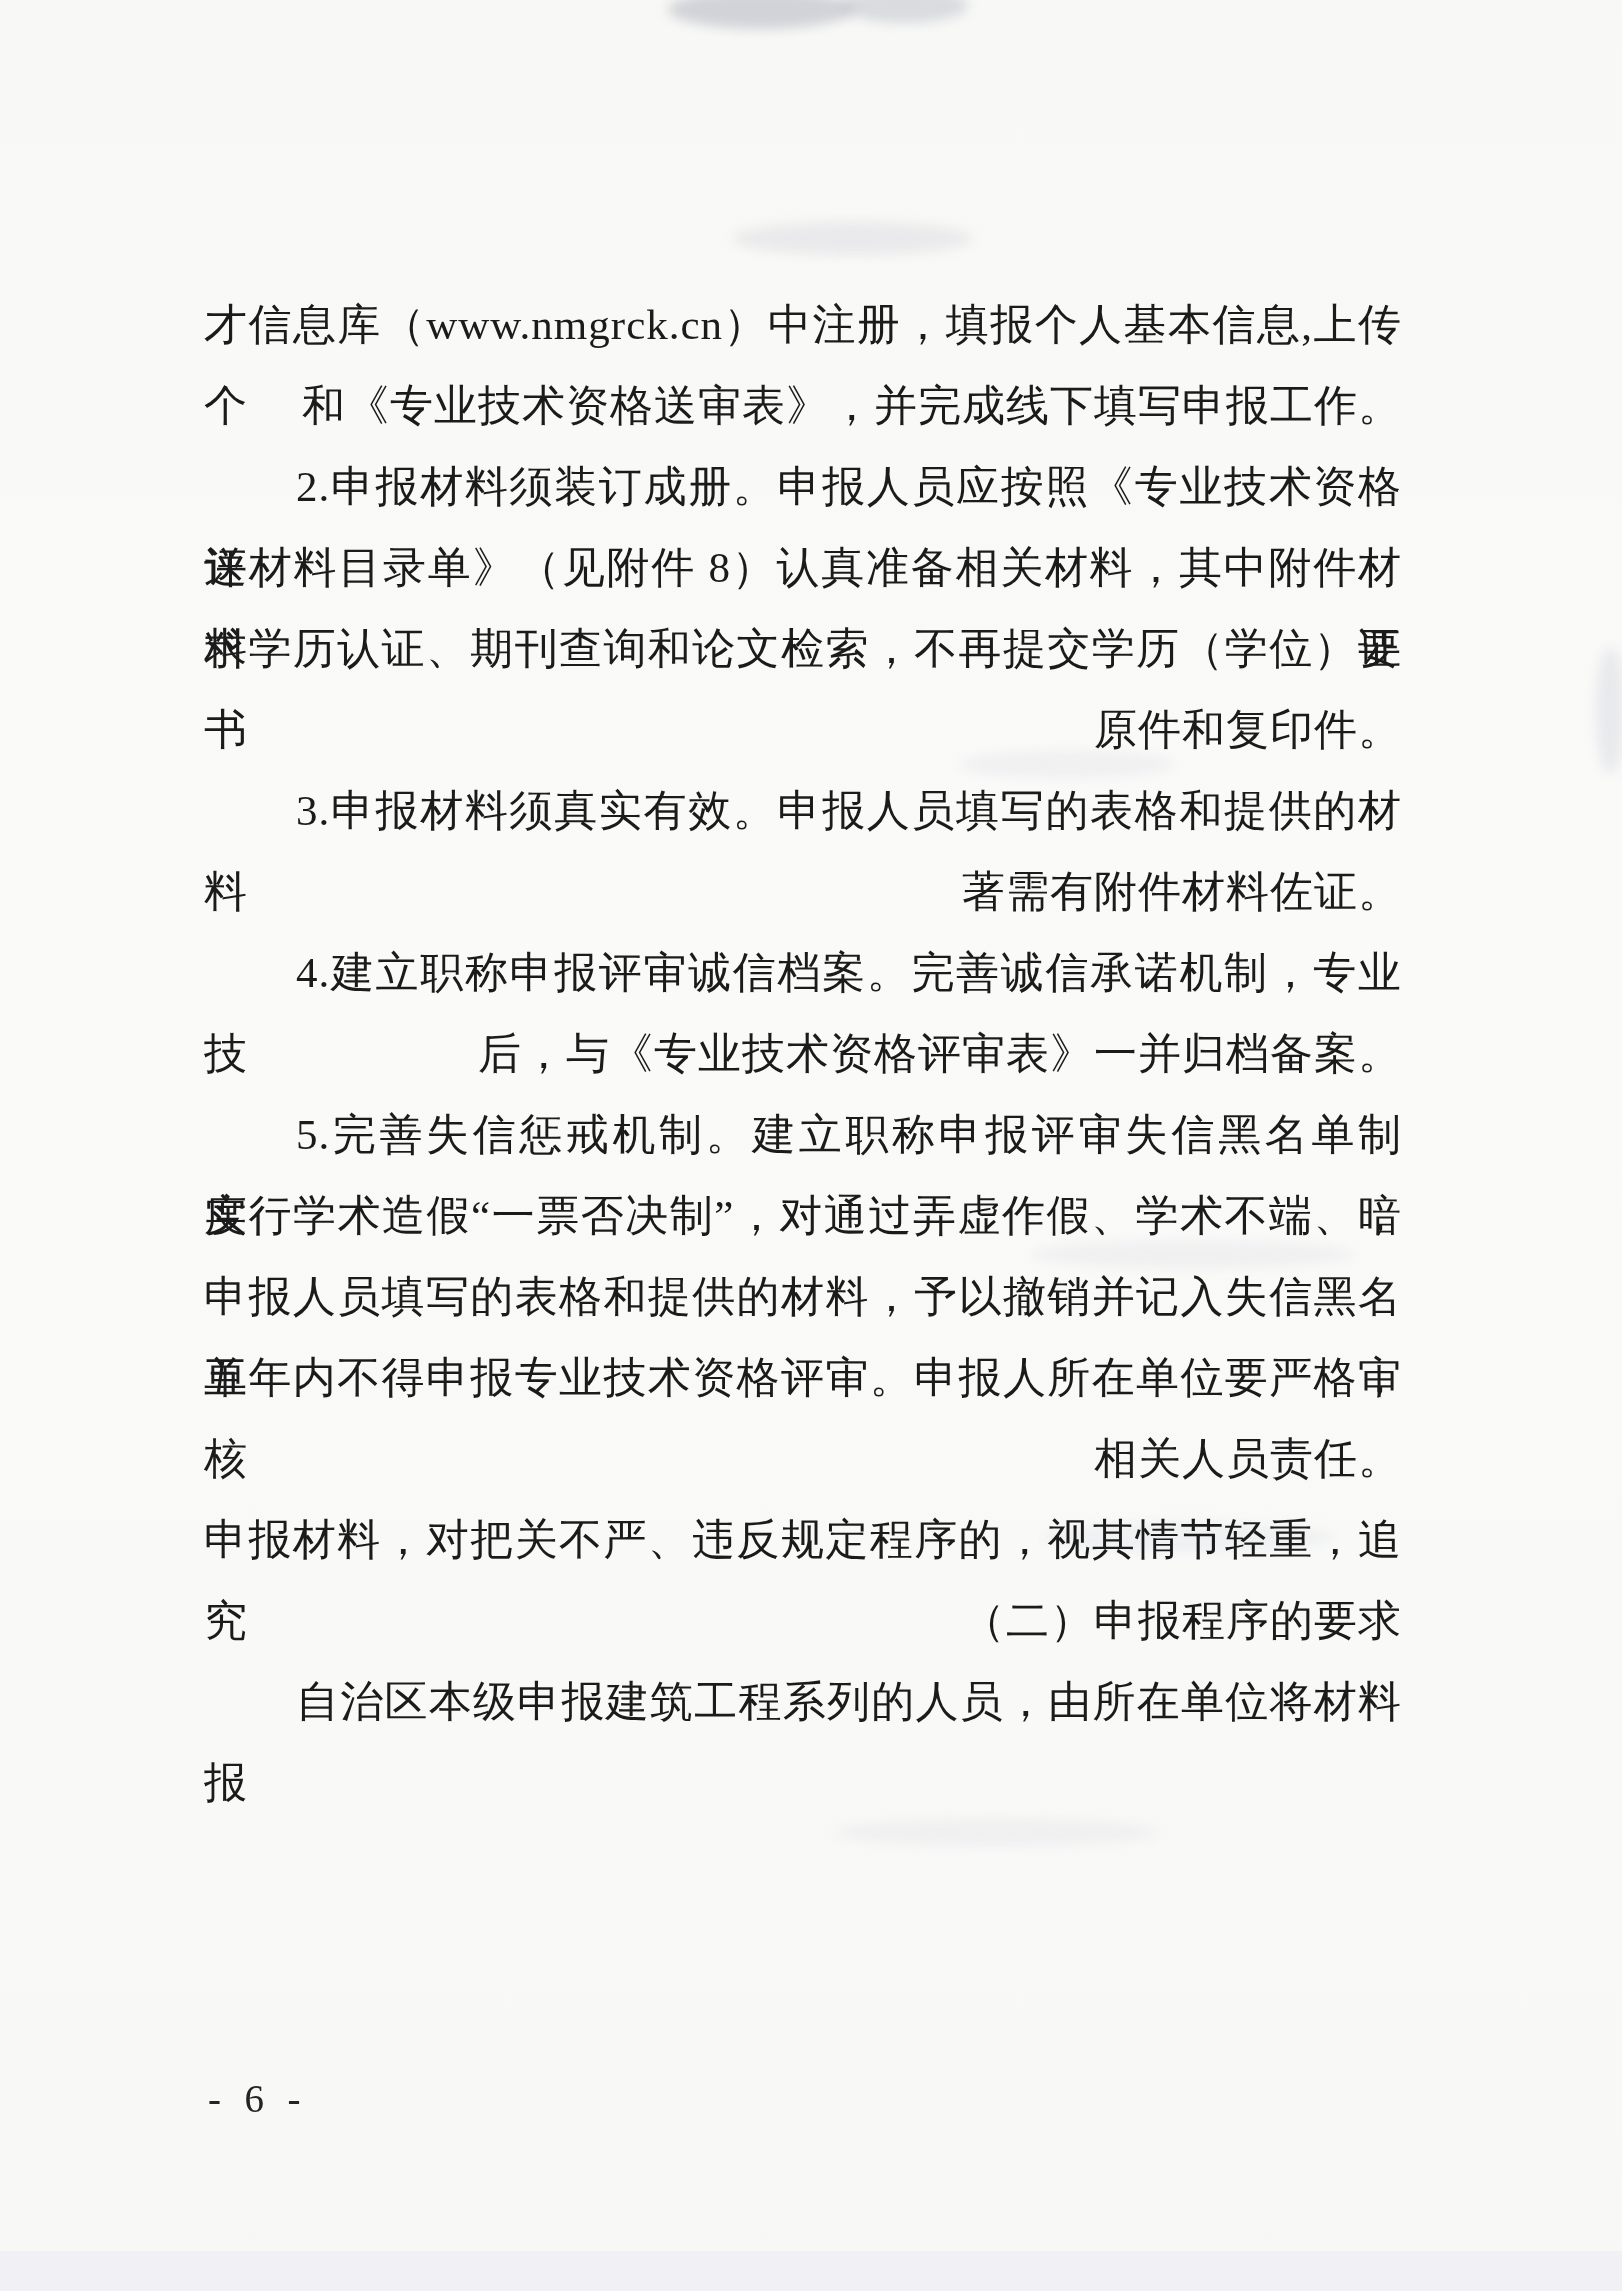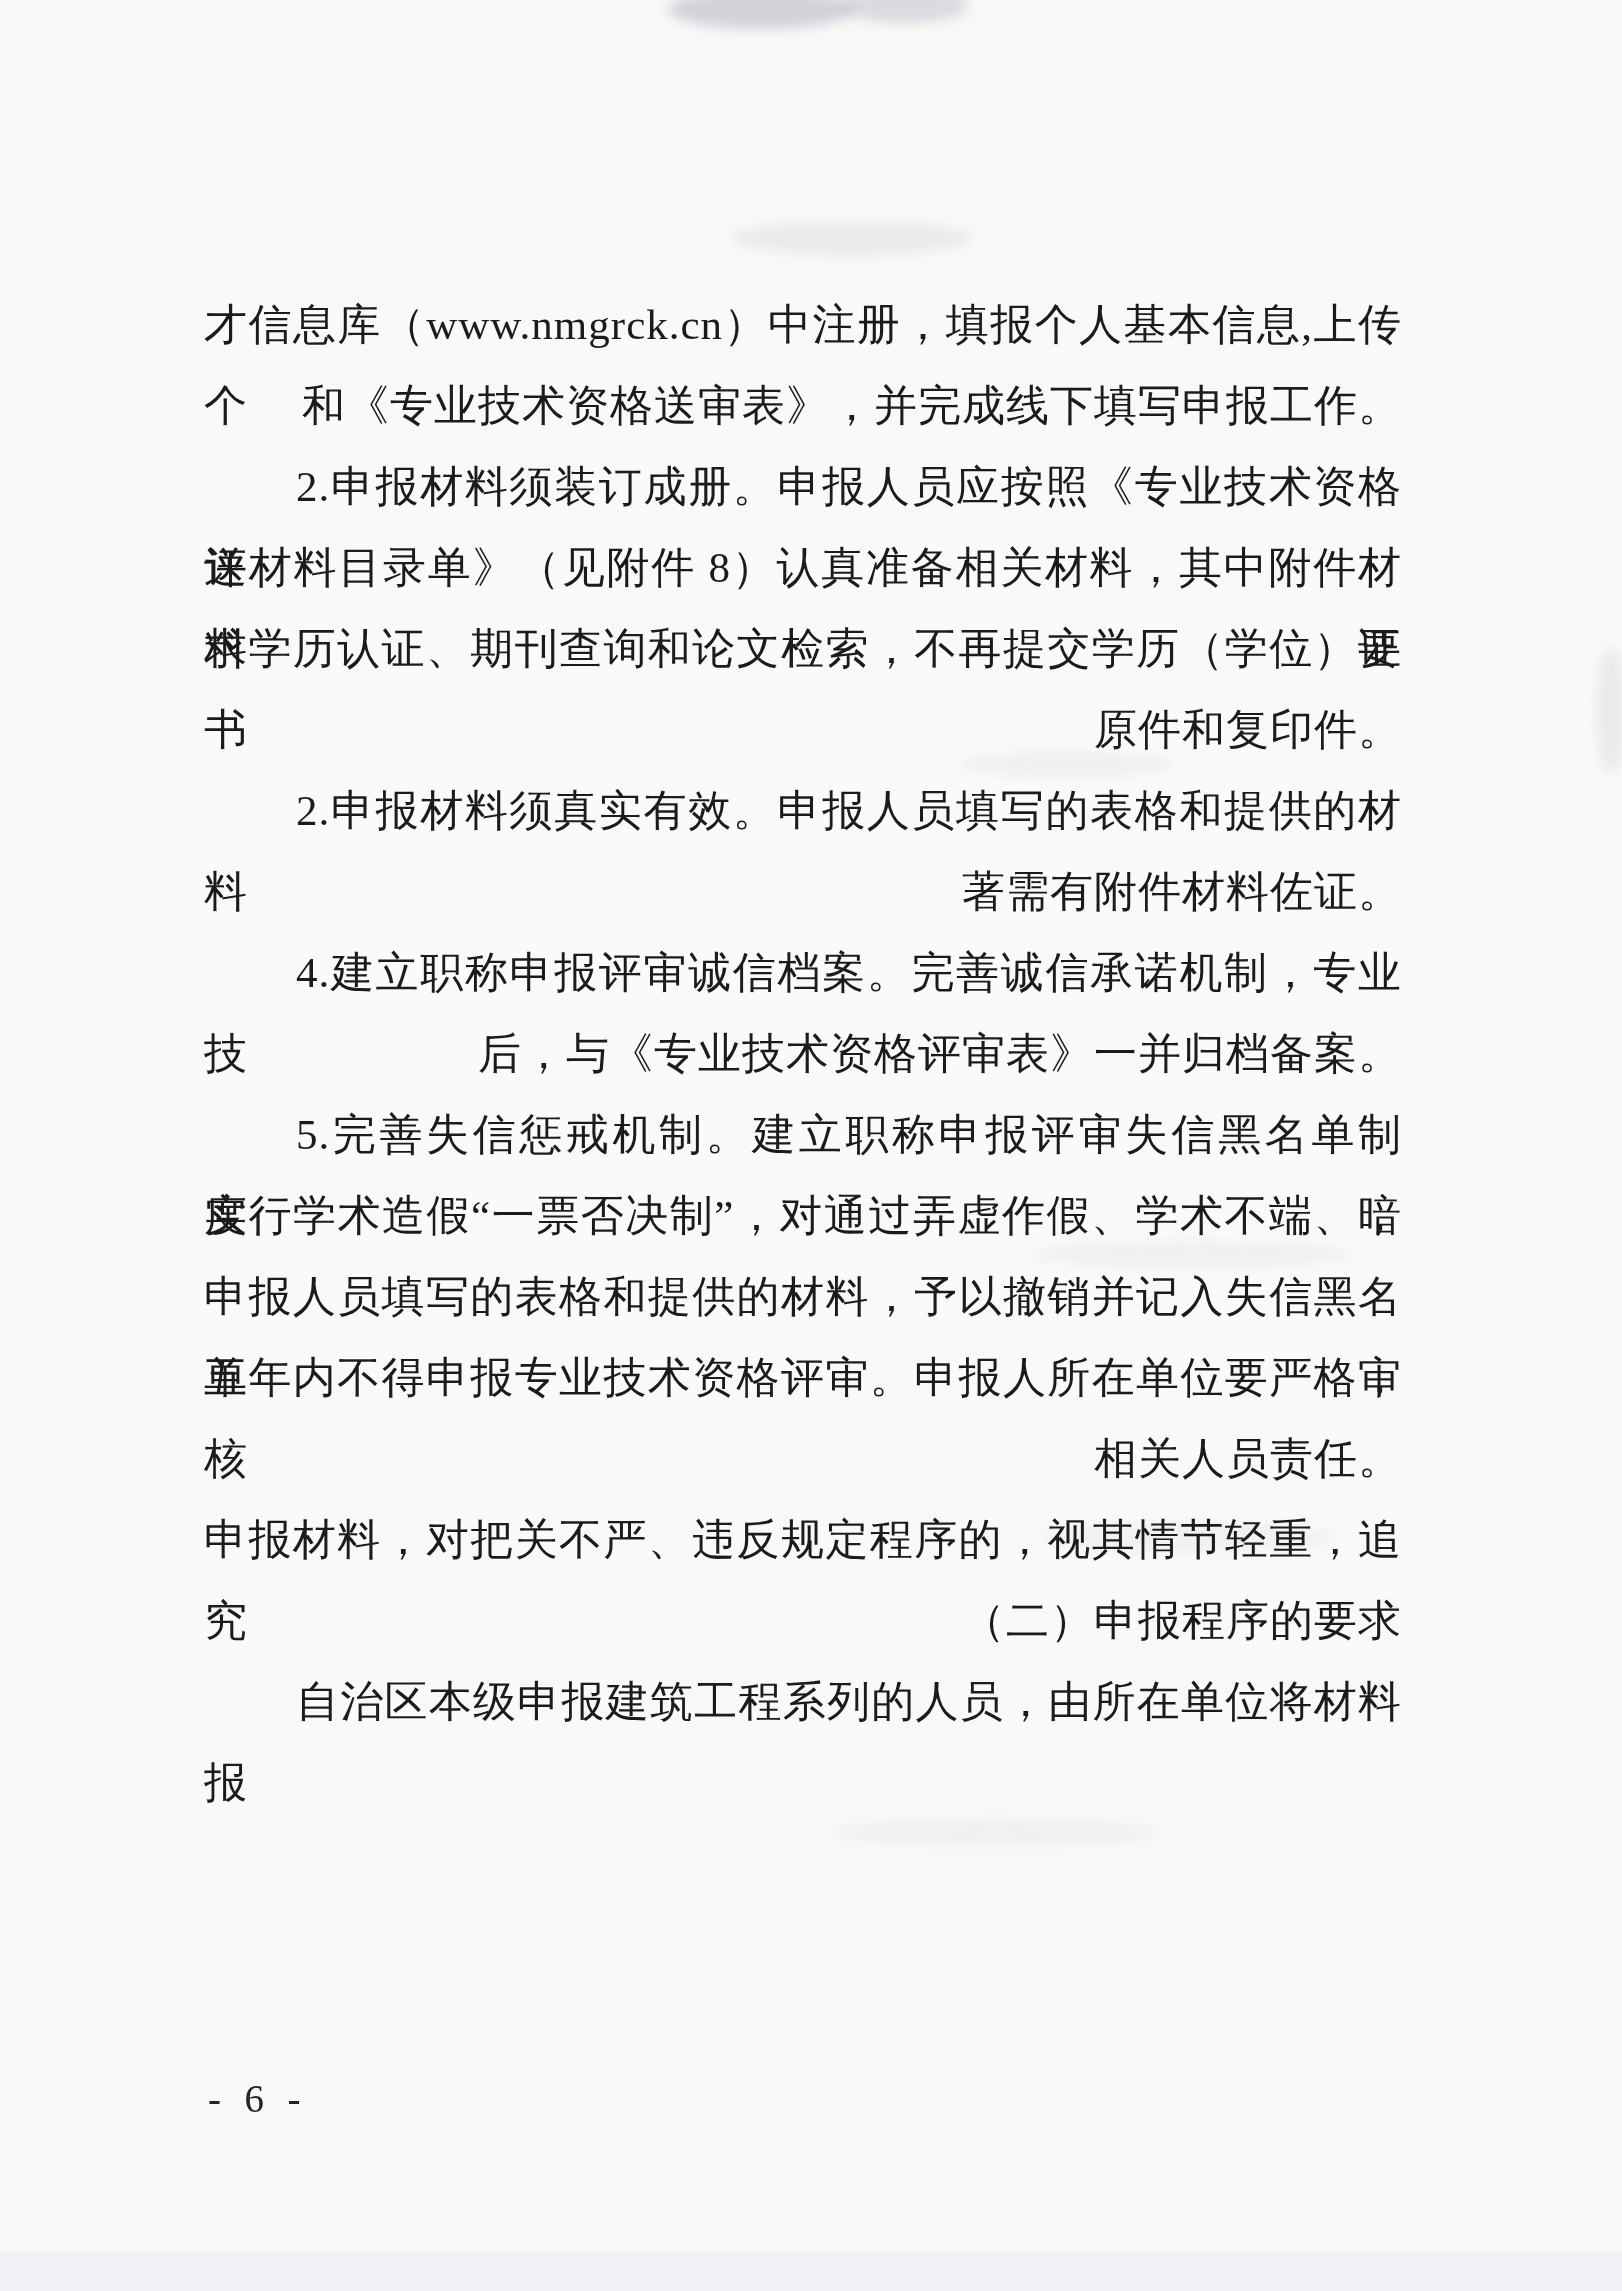--- a/index.html
+++ b/index.html
@@ -78,21 +78,21 @@
   <div class="smudge s6"></div>
   <div class="smudge s7"></div>
 
   <div class="text-block">
     <div class="line justify">才信息库（www.nmgrck.cn）中注册，填报个人基本信息,上传个</div>
     <div class="line">和《专业技术资格送审表》，并完成线下填写申报工作。</div>
     <div class="line justify indent">2.申报材料须装订成册。申报人员应按照《专业技术资格送</div>
     <div class="line justify">评材料目录单》（见附件 8）认真准备相关材料，其中附件材料要</div>
     <div class="line justify">求学历认证、期刊查询和论文检索，不再提交学历（学位）证书</div>
     <div class="line">原件和复印件。</div>
-    <div class="line justify indent">2.申报材料须真实有效。申报人员填写的表格和提供的材料</div>
+    <div class="line justify indent">3.申报材料须真实有效。申报人员填写的表格和提供的材料</div>
     <div class="line">著需有附件材料佐证。</div>
     <div class="line justify indent">4.建立职称申报评审诚信档案。完善诚信承诺机制，专业技</div>
     <div class="line">后，与《专业技术资格评审表》一并归档备案。</div>
     <div class="line justify indent">5.完善失信惩戒机制。建立职称申报评审失信黑名单制度，</div>
     <div class="line justify">实行学术造假“一票否决制”，对通过弄虚作假、学术不端、暗</div>
     <div class="line justify">申报人员填写的表格和提供的材料，予以撤销并记入失信黑名单，</div>
     <div class="line justify">五年内不得申报专业技术资格评审。申报人所在单位要严格审核</div>
     <div class="line">相关人员责任。</div>
     <div class="line justify">申报材料，对把关不严、违反规定程序的，视其情节轻重，追究</div>
     <div class="line indent">（二）申报程序的要求</div>

